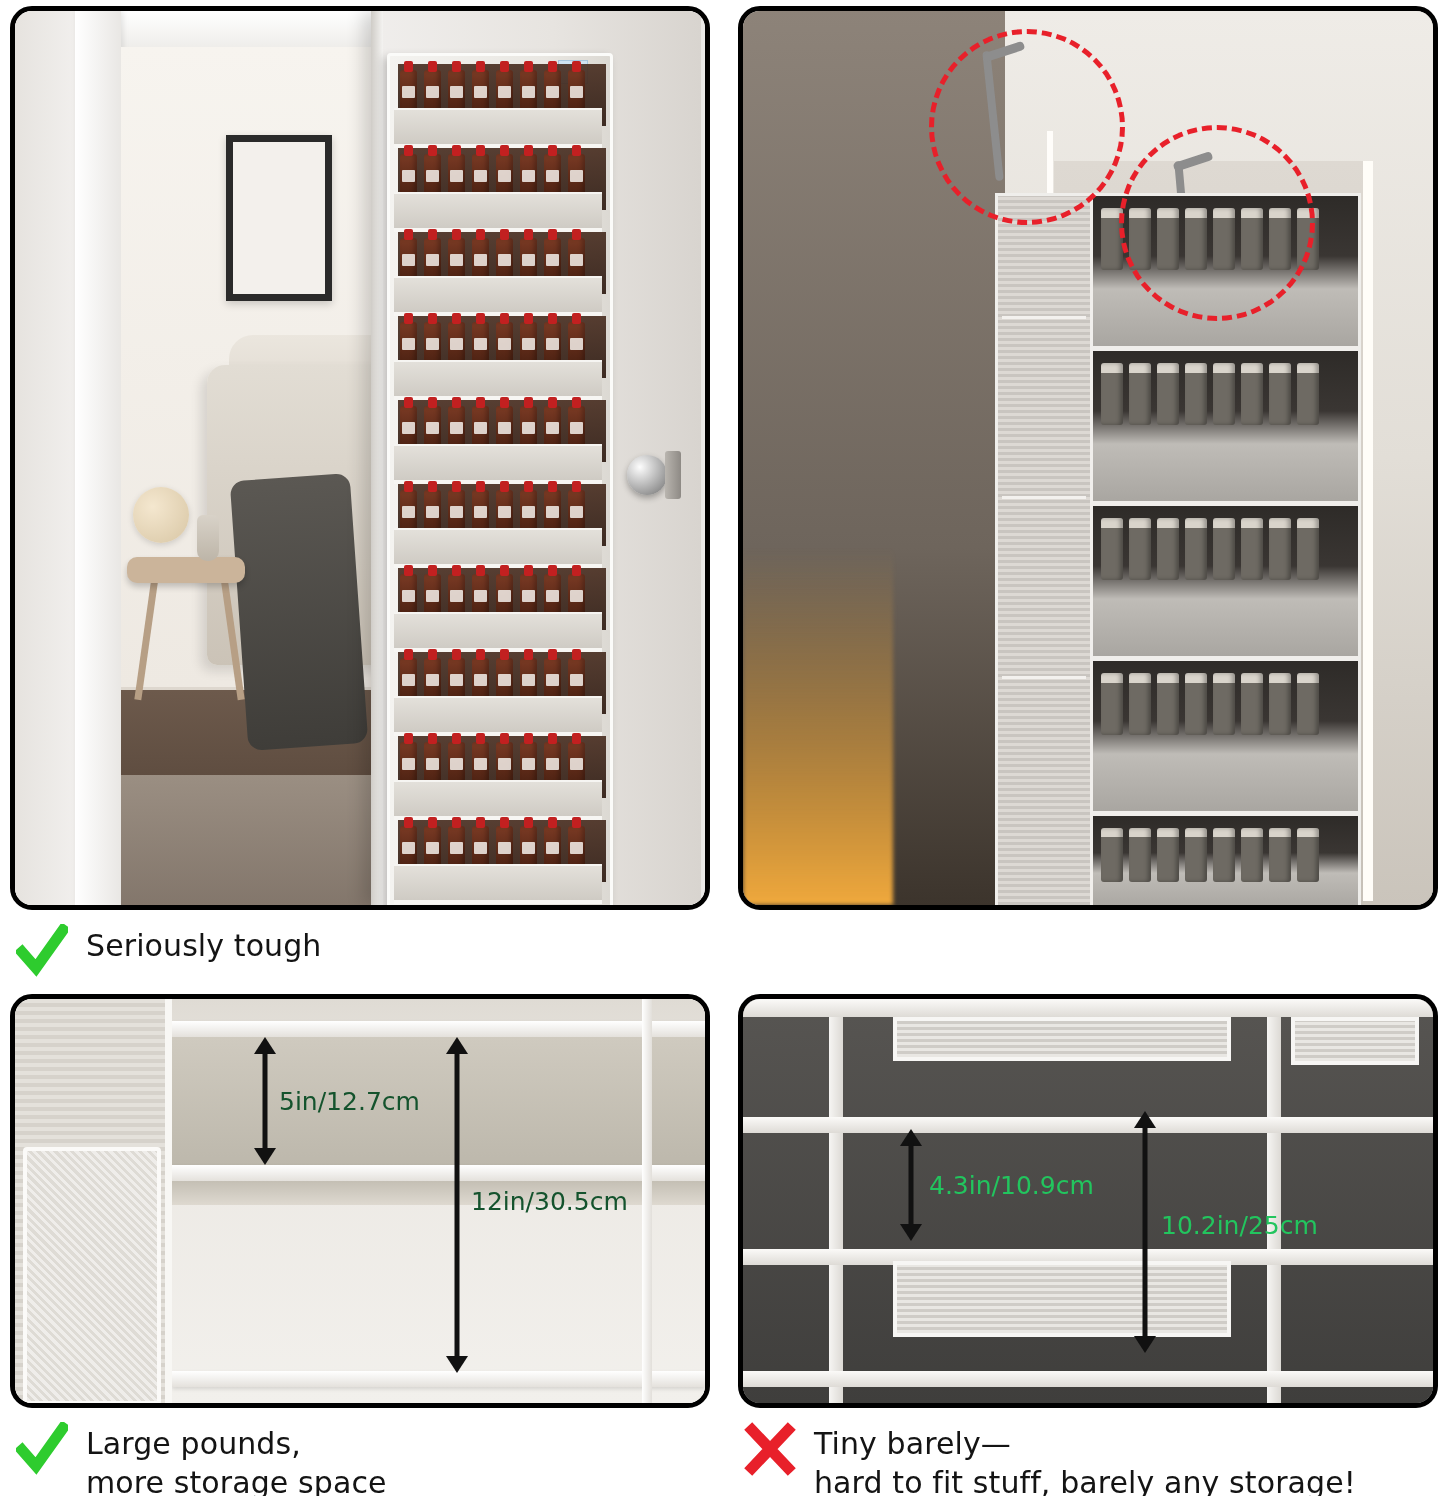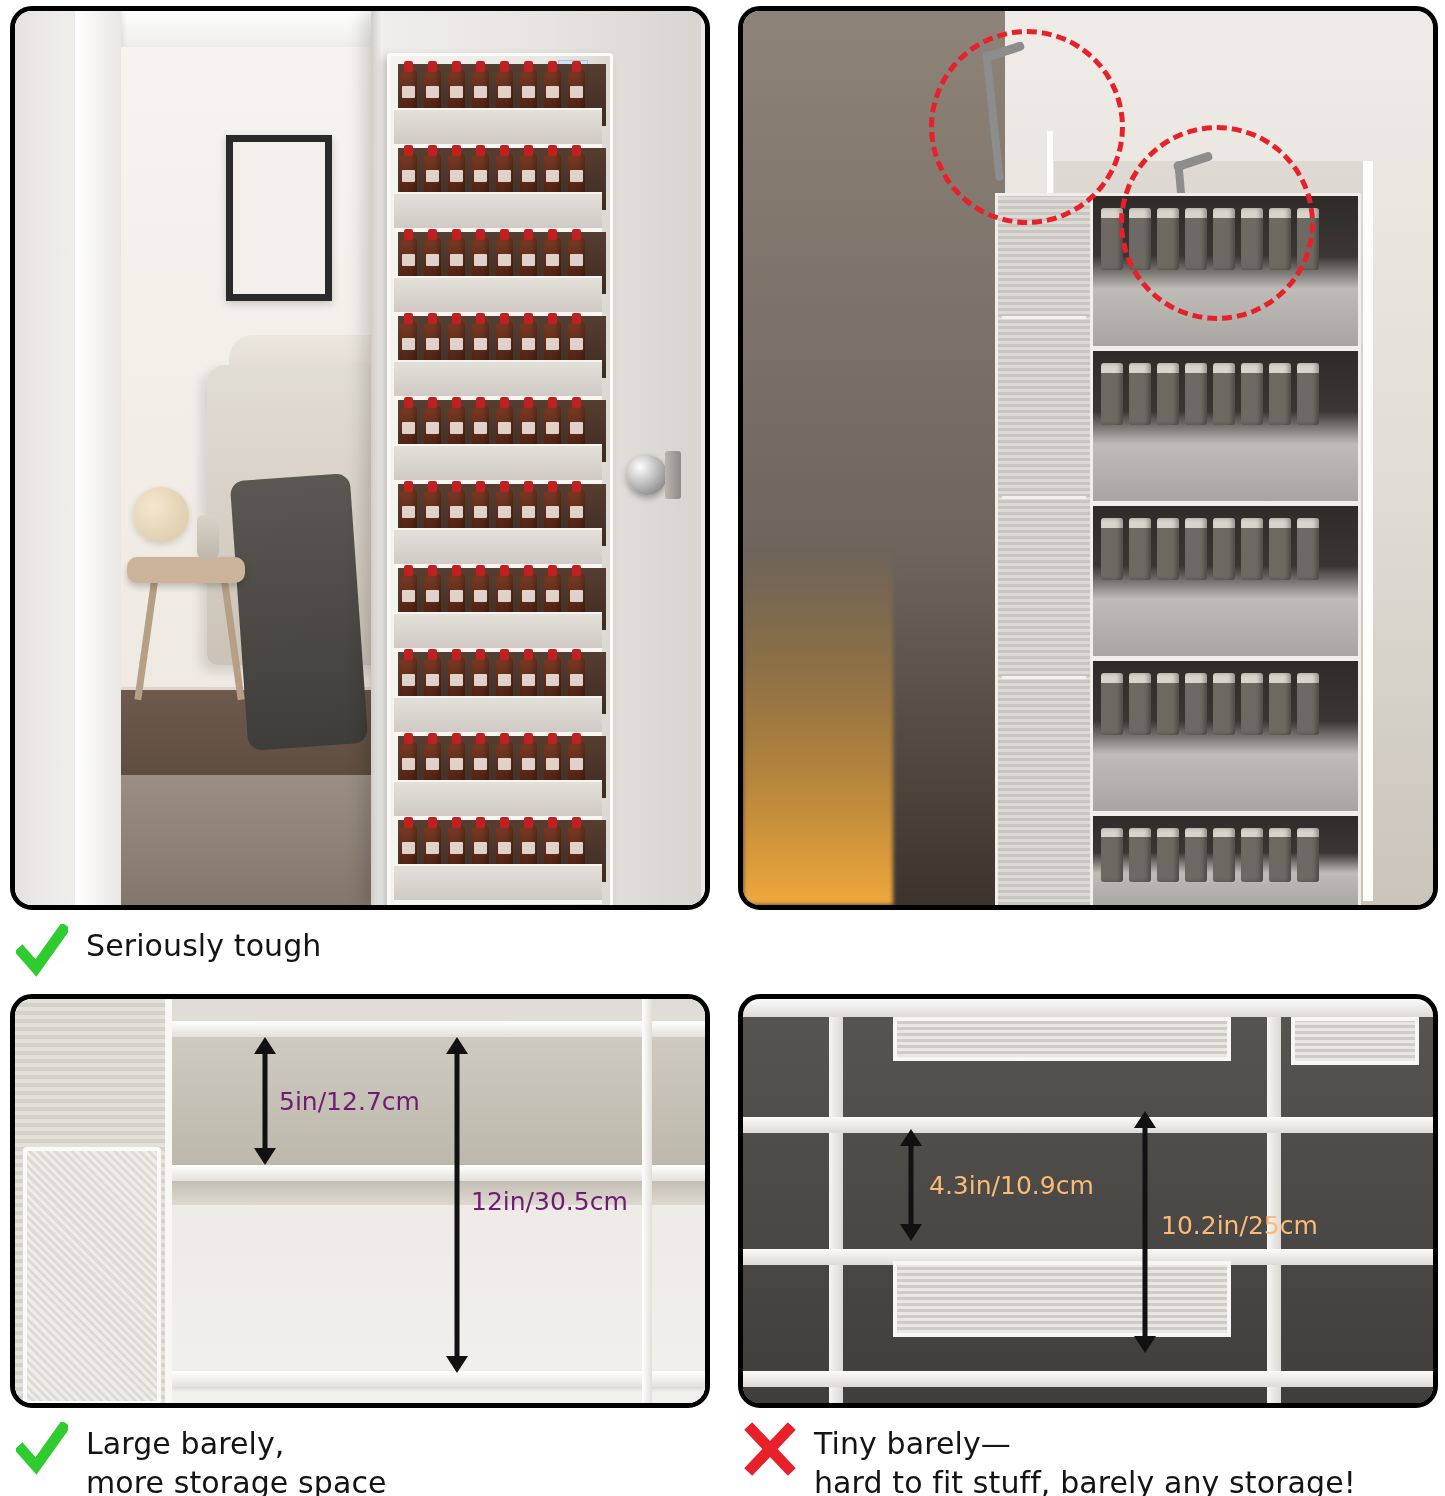--- a/index.html
+++ b/index.html
@@ -331,22 +331,22 @@
   }
   .measure .ah-top { top: 0; border-bottom: 17px solid #111; }
   .measure .ah-bot { bottom: 0; border-top: 17px solid #111; }
   .mlabel {
     position: absolute;
     font-size: 25px;
     color: #111;
     font-family: "DejaVu Sans", sans-serif;
     white-space: nowrap;
   }
-  .mlabel.onlight { color: #701a75; }
-  .mlabel.ondark { color: #fdba74; }
+  .mlabel.onlight { color: #14532d; }
+  .mlabel.ondark { color: #22c55e; }
 </style>
 </head>
 <body>
 
 <div class="page">
   <div class="grid">
 
     <div class="quad">
       <div class="frame tall">
         <div class="s1">
@@ -655,21 +655,21 @@
           <div class="mlabel onlight" style="left:456px;top:188px;">12in/30.5cm</div>
         </div>
       </div>
       <div class="caption">
         <div class="mark">
           <svg width="52" height="54" viewBox="0 0 52 54">
             <path d="M6 28 L20 44 L47 6" fill="none" stroke="#2ecc2e" stroke-width="11" stroke-linecap="square"></path>
           </svg>
         </div>
         <div class="caption-text">
-          <span>Large barely,</span>
+          <span>Large pounds,</span>
           <span class="l2">more storage space</span>
         </div>
       </div>
     </div>
 
     <div class="quad">
       <div class="frame short">
         <div class="s4">
           <div class="darkpanel" style="left:0;top:0;right:0;bottom:0;"></div>
           <div class="colgap" style="left:86px;"></div>

